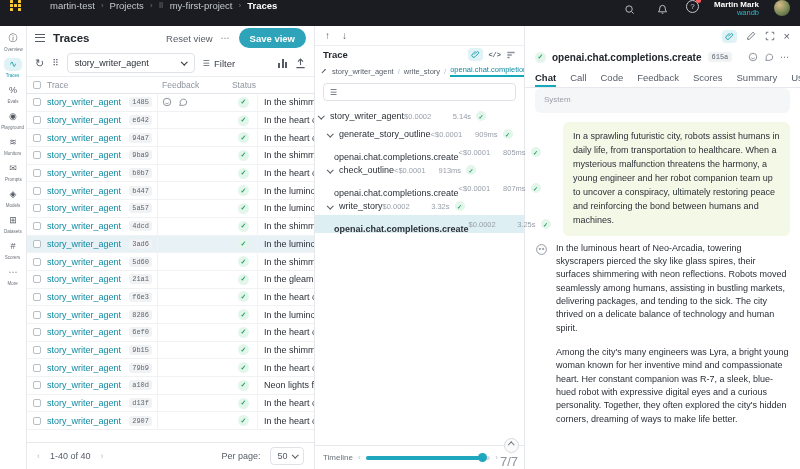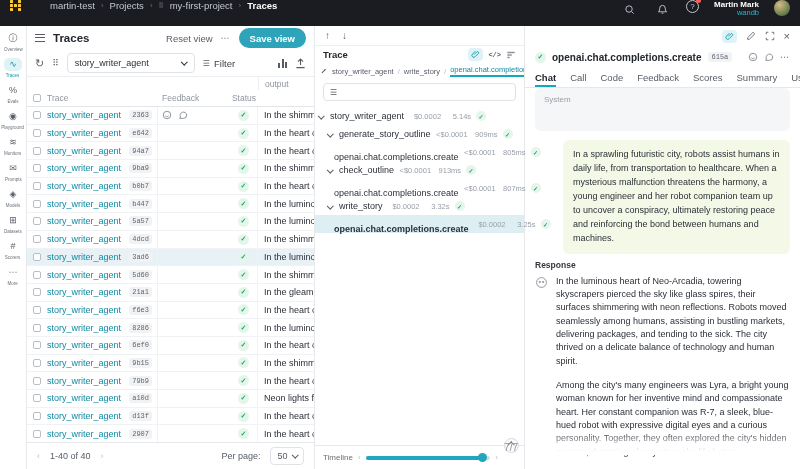--- a/index.html
+++ b/index.html
@@ -95,45 +95,45 @@
   .tp-crumb .sep{color:#b8bec6}
   .crumb-active{color:#0e8aa3;border-bottom:2px solid #13a9ba;padding-bottom:1px}
   .tp-filter{margin:4px 8px 4px;height:18px;border:1px solid #dfe2e6;border-radius:4px;display:flex;align-items:center;gap:5px;padding:0 6px}
   .tp-filter input{border:none;outline:none;font-size:8.5px;flex:1;color:#2b3038;font-family:"Liberation Sans",sans-serif;background:transparent}
   .tp-filter input::placeholder{color:#9aa0a8}
   .tree{margin-top:2px}
   .tnode{height:18px;display:flex;align-items:center;padding-right:5px;font-size:9px;color:#2b3038;cursor:pointer}
   .tnode.selected{background:#ddeff3;font-weight:700}
   .tnode .cv{margin-right:4px;flex-shrink:0;color:#565c66}
   .nlabel{white-space:nowrap;overflow:hidden;flex:1}
-  .ncost{font-size:7.5px;color:#979ea8;min-width:37px;text-align:right;font-weight:400}
+  .ncost{font-size:7.5px;color:#979ea8;min-width:37px;text-align:left;font-weight:400}
   .ntime{font-size:7.5px;color:#979ea8;min-width:30px;text-align:right;font-weight:400}
   .tnode .okc{width:10px;height:10px;margin-left:5px;font-size:6px}
   .tp-bottom{position:absolute;left:0;right:0;bottom:0;height:24px;border-top:1px solid #e6e8ec;background:#fff;display:flex;align-items:center;gap:5px;padding:0 26px 0 8px;font-size:8px;color:#6a7078}
   .tl-track{flex:1;height:4px;border-radius:2px;background:#d7dadf;position:relative}
   .tl-fill{position:absolute;left:0;top:0;bottom:0;width:93%;background:#1fa8bd;border-radius:2px}
   .tl-knob{position:absolute;left:90%;top:-2.5px;width:9px;height:9px;border-radius:50%;background:#1fa8bd}
   .collapsebtn{position:absolute;right:5px;bottom:16px;width:15px;height:15px;border:1px solid #d6dade;border-radius:50%;background:#fbfbfc;display:flex;align-items:center;justify-content:center;color:#6a7078;cursor:pointer}
-  .tlpage{position:absolute;right:6px;bottom:16px;font-size:10px;color:#8f959e}
+  .tlpage{position:absolute;right:6px;bottom:0;font-size:13px;color:#8f959e}
   
   .detail{flex:1;display:flex;flex-direction:column;overflow:hidden}
   .dt-icons{height:20px;display:flex;justify-content:flex-end;align-items:center;gap:9px;padding:0 10px}
   .xico{font-size:11px;color:#565c66;cursor:pointer;line-height:1}
   .dt-title{height:22px;display:flex;align-items:center;gap:6px;padding:0 10px}
   .opname{font-size:10px;font-weight:700;color:#23272e}
   .obadge{font-family:"Liberation Mono",monospace;font-size:7px;background:#f1f2f4;color:#5f6670;border-radius:3px;padding:1px 4px}
   .dt-title .sp{flex:1}
   .dt-tabs{display:flex;gap:14px;padding:0 10px;height:20px;align-items:center;border-bottom:1px solid #e6e8ec;font-size:9.5px;color:#565c66}
   .tab{height:100%;display:flex;align-items:center;cursor:pointer}
   .tab.active{color:#23272e;font-weight:700;box-shadow:inset 0 -2px 0 #13a9ba}
   .dt-try{display:flex;justify-content:flex-end;align-items:center;gap:5px;padding:5px 12px 2px;font-size:9.5px;color:#3d434c;cursor:pointer}
   .dt-body{flex:1;padding:0 10px;position:relative;overflow:hidden}
   .seclab{font-size:8.5px;font-weight:700;color:#33383f;margin:5px 0 5px}
   .syscard{background:#f5f6f7;border-radius:6px;padding:6px 9px;font-size:9px;line-height:1.4;color:#2b3038}
-  .sysrole{color:#9aa0a8;font-size:8px;margin-bottom:20px}
+  .sysrole{color:#9aa0a8;font-size:8px;margin-bottom:2px}
   .usercard{background:#f4f8e6;border-radius:6px;padding:8px 10px;margin:9px 0 6px 28px;font-size:9px;line-height:1.55;color:#2b3038}
   .resp{display:flex;gap:8px;margin-top:2px}
   .ricon{flex-shrink:0;margin-top:1px}
   .rtext p{font-size:9px;line-height:1.48;color:#2b3038;margin:0 0 11px}
   .fadeout{position:absolute;left:0;right:0;bottom:14px;height:24px;background:linear-gradient(rgba(255,255,255,0),#fff 85%)}
   .showmore{position:absolute;left:0;right:0;bottom:2px;text-align:center;font-size:8.5px;color:#565c66;cursor:pointer}
   .showmore .cv{margin-left:3px}
 </style>
 </head>
 <body>
@@ -261,42 +261,39 @@
           <i style="height:9px"></i>
           <i style="height:6px"></i>
         </span>
       <span>
         <svg viewBox="0 0 12 12" width="11" height="11" fill="none" stroke="#565c66" stroke-width="1.2">
             <path d="M6 1.5v6M3.2 4L6 1.2 8.8 4M1.5 10.5h9"></path>
           </svg>
       </span>
     </div>
     <div class="gridhead">
-      <div class="gh-top">
-        <div class="gh-out">output</div>
-      </div>
       <div class="gh-bot">
         <span class="c1">
             <span class="chk"></span>
           </span>
         <span class="c2">Trace</span>
         <span class="c3">Feedback</span>
         <span class="c4">Status</span>
         <span class="c5"></span>
       </div>
     </div>
     <div class="rows">
 
         <div class="trow">
           <span class="c1">
             <span class="chk"></span>
           </span>
           <span class="c2">
             <span class="tlink">story_writer_agent</span>
-            <span class="tbadge">2363</span>
+            <span class="tbadge">1485</span>
           </span>
           <span class="c3">
             <span class="fbc show">
               <svg viewBox="0 0 24 24" width="10" height="10" fill="none" stroke="#79808a" stroke-width="2">
                 <circle cx="12" cy="12" r="9"></circle>
                 <path d="M8 14s1.5 2 4 2 4-2 4-2"></path>
                 <path d="M9 9h.01M15 9h.01"></path>
               </svg>
               <svg viewBox="0 0 24 24" width="10" height="10" fill="none" stroke="#79808a" stroke-width="2">
                 <path d="M21 12a8 8 0 01-8 8H4l2-3.2A8 8 0 1121 12z"></path>
@@ -966,21 +963,20 @@
 
         <span class="tab">Summary</span>
 
         <span class="tab">Use</span>
       </div>
     <div class="dt-body">
       <div class="syscard">
         <div class="sysrole">System</div>
       </div>
       <div class="usercard">In a sprawling futuristic city, robots assist humans in daily life, from transportation to healthcare. When a mysterious malfunction threatens the harmony, a young engineer and her robot companion team up to uncover a conspiracy, ultimately restoring peace and reinforcing the bond between humans and machines.</div>
-      <div class="seclab">Response</div>
       <div class="resp">
         <span class="ricon">
           <svg viewBox="0 0 24 24" width="13" height="13" fill="none" stroke="#8f959e" stroke-width="1.8">
               <circle cx="12" cy="12" r="9"></circle>
               <circle cx="9" cy="11" r="1.2" fill="#8f959e"></circle>
               <circle cx="15" cy="11" r="1.2" fill="#8f959e"></circle>
             </svg>
         </span>
         <div class="rtext">
 

